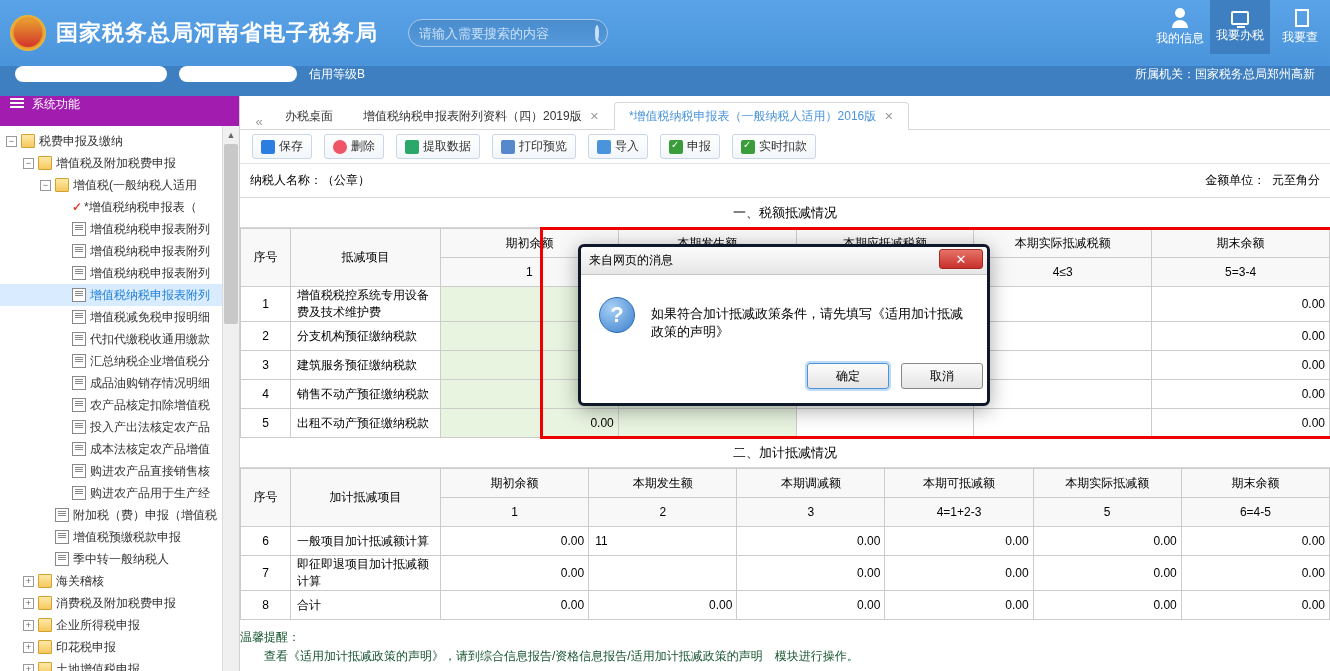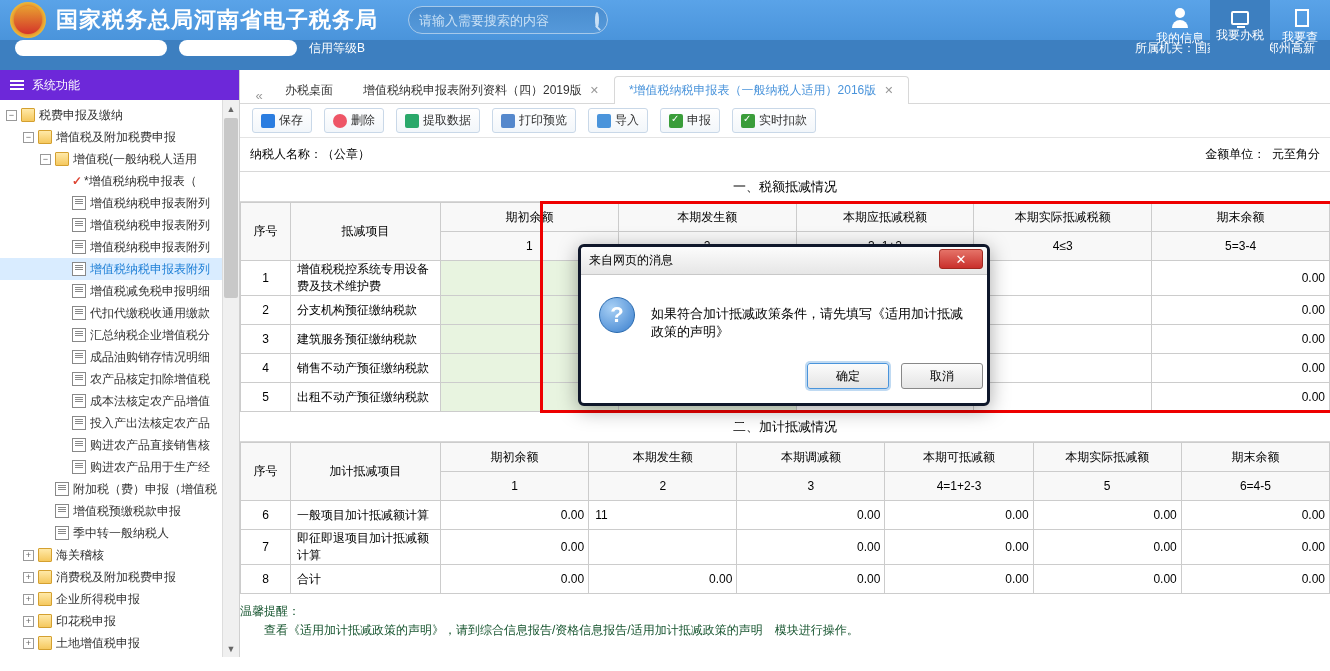--- a/index.html
+++ b/index.html
@@ -1,17 +1,17 @@
 <!DOCTYPE html>
 <html><head>
 <meta charset="utf-8">
 <style>
 *{box-sizing:border-box;margin:0;padding:0;font-family:"Microsoft YaHei",Arial,sans-serif;font-size:12px}
 body{background:#fff;overflow:hidden;width:1330px;height:671px;position:relative}
-.top-header{height:40px;background:linear-gradient(to bottom,#5aa3e8,#4a94db);display:flex;align-items:center;padding:0 10px;color:#fff;position:relative}
+.top-header{height:66px;background:linear-gradient(to bottom,#5aa3e8,#4a94db);display:flex;align-items:center;padding:0 10px;color:#fff;position:relative}
 .logo{width:36px;height:36px;background:radial-gradient(circle,#d4342a 40%,#e8a030 60%,#f0d040 80%);border-radius:50%;margin-right:10px;position:relative}
 .logo::before{content:"";position:absolute;top:4px;left:4px;width:28px;height:28px;border-radius:50%;background:linear-gradient(#e8a030,#d4342a)}
 .site-title{font-size:22px;font-weight:bold;letter-spacing:1px}
 .search-box{margin-left:30px;width:200px;height:28px;border-radius:14px;border:1px solid #a6c9ea;background:linear-gradient(#4a8dcf,#5599da);display:flex;align-items:center;padding:0 10px}
 .search-box input{flex:1;background:transparent;border:none;color:#fff;font-size:13px;outline:none}
 .search-box input::placeholder{color:#c9e0f5}
 .search-icon{width:16px;height:16px;border:2px solid #c9e0f5;border-radius:50%;position:relative}
 .search-icon::after{content:"";position:absolute;width:2px;height:6px;background:#c9e0f5;bottom:-5px;right:-2px;transform:rotate(-45deg)}
 .header-right{position:absolute;right:0;top:0;display:flex;height:54px}
 .header-btn{width:60px;display:flex;flex-direction:column;align-items:center;justify-content:center;color:#fff;font-size:12px;cursor:pointer}
@@ -20,21 +20,21 @@
 .hb-icon.user::before{content:"";position:absolute;top:0;left:5px;width:10px;height:10px;border-radius:50%;background:#fff}
 .hb-icon.user::after{content:"";position:absolute;bottom:0;left:2px;width:16px;height:8px;border-radius:8px 8px 0 0;background:#fff}
 .hb-icon.monitor{border:2px solid #fff;border-radius:2px;width:18px;height:14px}
 .hb-icon.monitor::after{content:"";position:absolute;bottom:-5px;left:4px;width:8px;height:2px;background:#fff}
 .hb-icon.file{width:14px;height:18px;border:2px solid #fff;margin-left:3px}
 .sub-header{height:30px;background:#3d7fc0;display:flex;align-items:flex-start;padding:0 15px;color:#fff;font-size:12px}
 .redact{background:#fff;color:#fff;border-radius:10px;padding:1px 8px;margin-right:12px}
 .sub-right{margin-left:auto}
 .main-layout{display:flex;height:587px}
 .sidebar{width:240px;border-right:1px solid #d0d0d0;display:flex;flex-direction:column;background:#fff}
-.side-title{height:30px;background:#6d28d9;color:#fff;display:flex;align-items:center;padding:0 10px;font-size:14px}
+.side-title{height:30px;background:#a21caf;color:#fff;display:flex;padding:0 10px;font-size:14px}
 .side-title-icon{display:inline-block;width:14px;margin-right:8px}
 .side-title-icon span{display:block;height:2px;background:#fff;margin:2px 0}
 .tree{flex:1;overflow-y:auto;overflow-x:hidden;font-size:13px;color:#333;padding:4px 0}
 .tree-item{display:flex;align-items:center;height:22px;padding-left:6px;cursor:pointer;white-space:nowrap}
 .tree-toggle{width:11px;height:11px;border:1px solid #999;display:inline-flex;align-items:center;justify-content:center;font-size:9px;line-height:1;color:#666;margin-right:4px;flex-shrink:0}
 .tree-spacer{width:15px;flex-shrink:0;display:inline-block}
 .tree-icon{width:14px;height:14px;margin-right:4px;flex-shrink:0}
 .tree-icon.folder{background:linear-gradient(#ffe9a8,#f5c85e);border:1px solid #d4a030;border-radius:1px}
 .tree-icon.file{background:#fff;border:1px solid #888;position:relative}
 .tree-icon.file::before{content:"";position:absolute;top:2px;left:2px;right:2px;height:1px;background:#888;box-shadow:0 2px #888,0 4px #888}
@@ -196,26 +196,26 @@
             <span class="tree-label">成品油购销存情况明细</span>
           </div>
       <div class="tree-item lvl4">
             <span class="tree-spacer"></span>
             <span class="tree-icon file"></span>
             <span class="tree-label">农产品核定扣除增值税</span>
           </div>
       <div class="tree-item lvl4">
             <span class="tree-spacer"></span>
             <span class="tree-icon file"></span>
+            <span class="tree-label">投入产出法核定农产品</span>
+          </div>
+      <div class="tree-item lvl4">
+            <span class="tree-spacer"></span>
+            <span class="tree-icon file"></span>
             <span class="tree-label">成本法核定农产品增值</span>
-          </div>
-      <div class="tree-item lvl4">
-            <span class="tree-spacer"></span>
-            <span class="tree-icon file"></span>
-            <span class="tree-label">投入产出法核定农产品</span>
           </div>
       <div class="tree-item lvl4">
             <span class="tree-spacer"></span>
             <span class="tree-icon file"></span>
             <span class="tree-label">购进农产品直接销售核</span>
           </div>
       <div class="tree-item lvl4">
             <span class="tree-spacer"></span>
             <span class="tree-icon file"></span>
             <span class="tree-label">购进农产品用于生产经</span>

